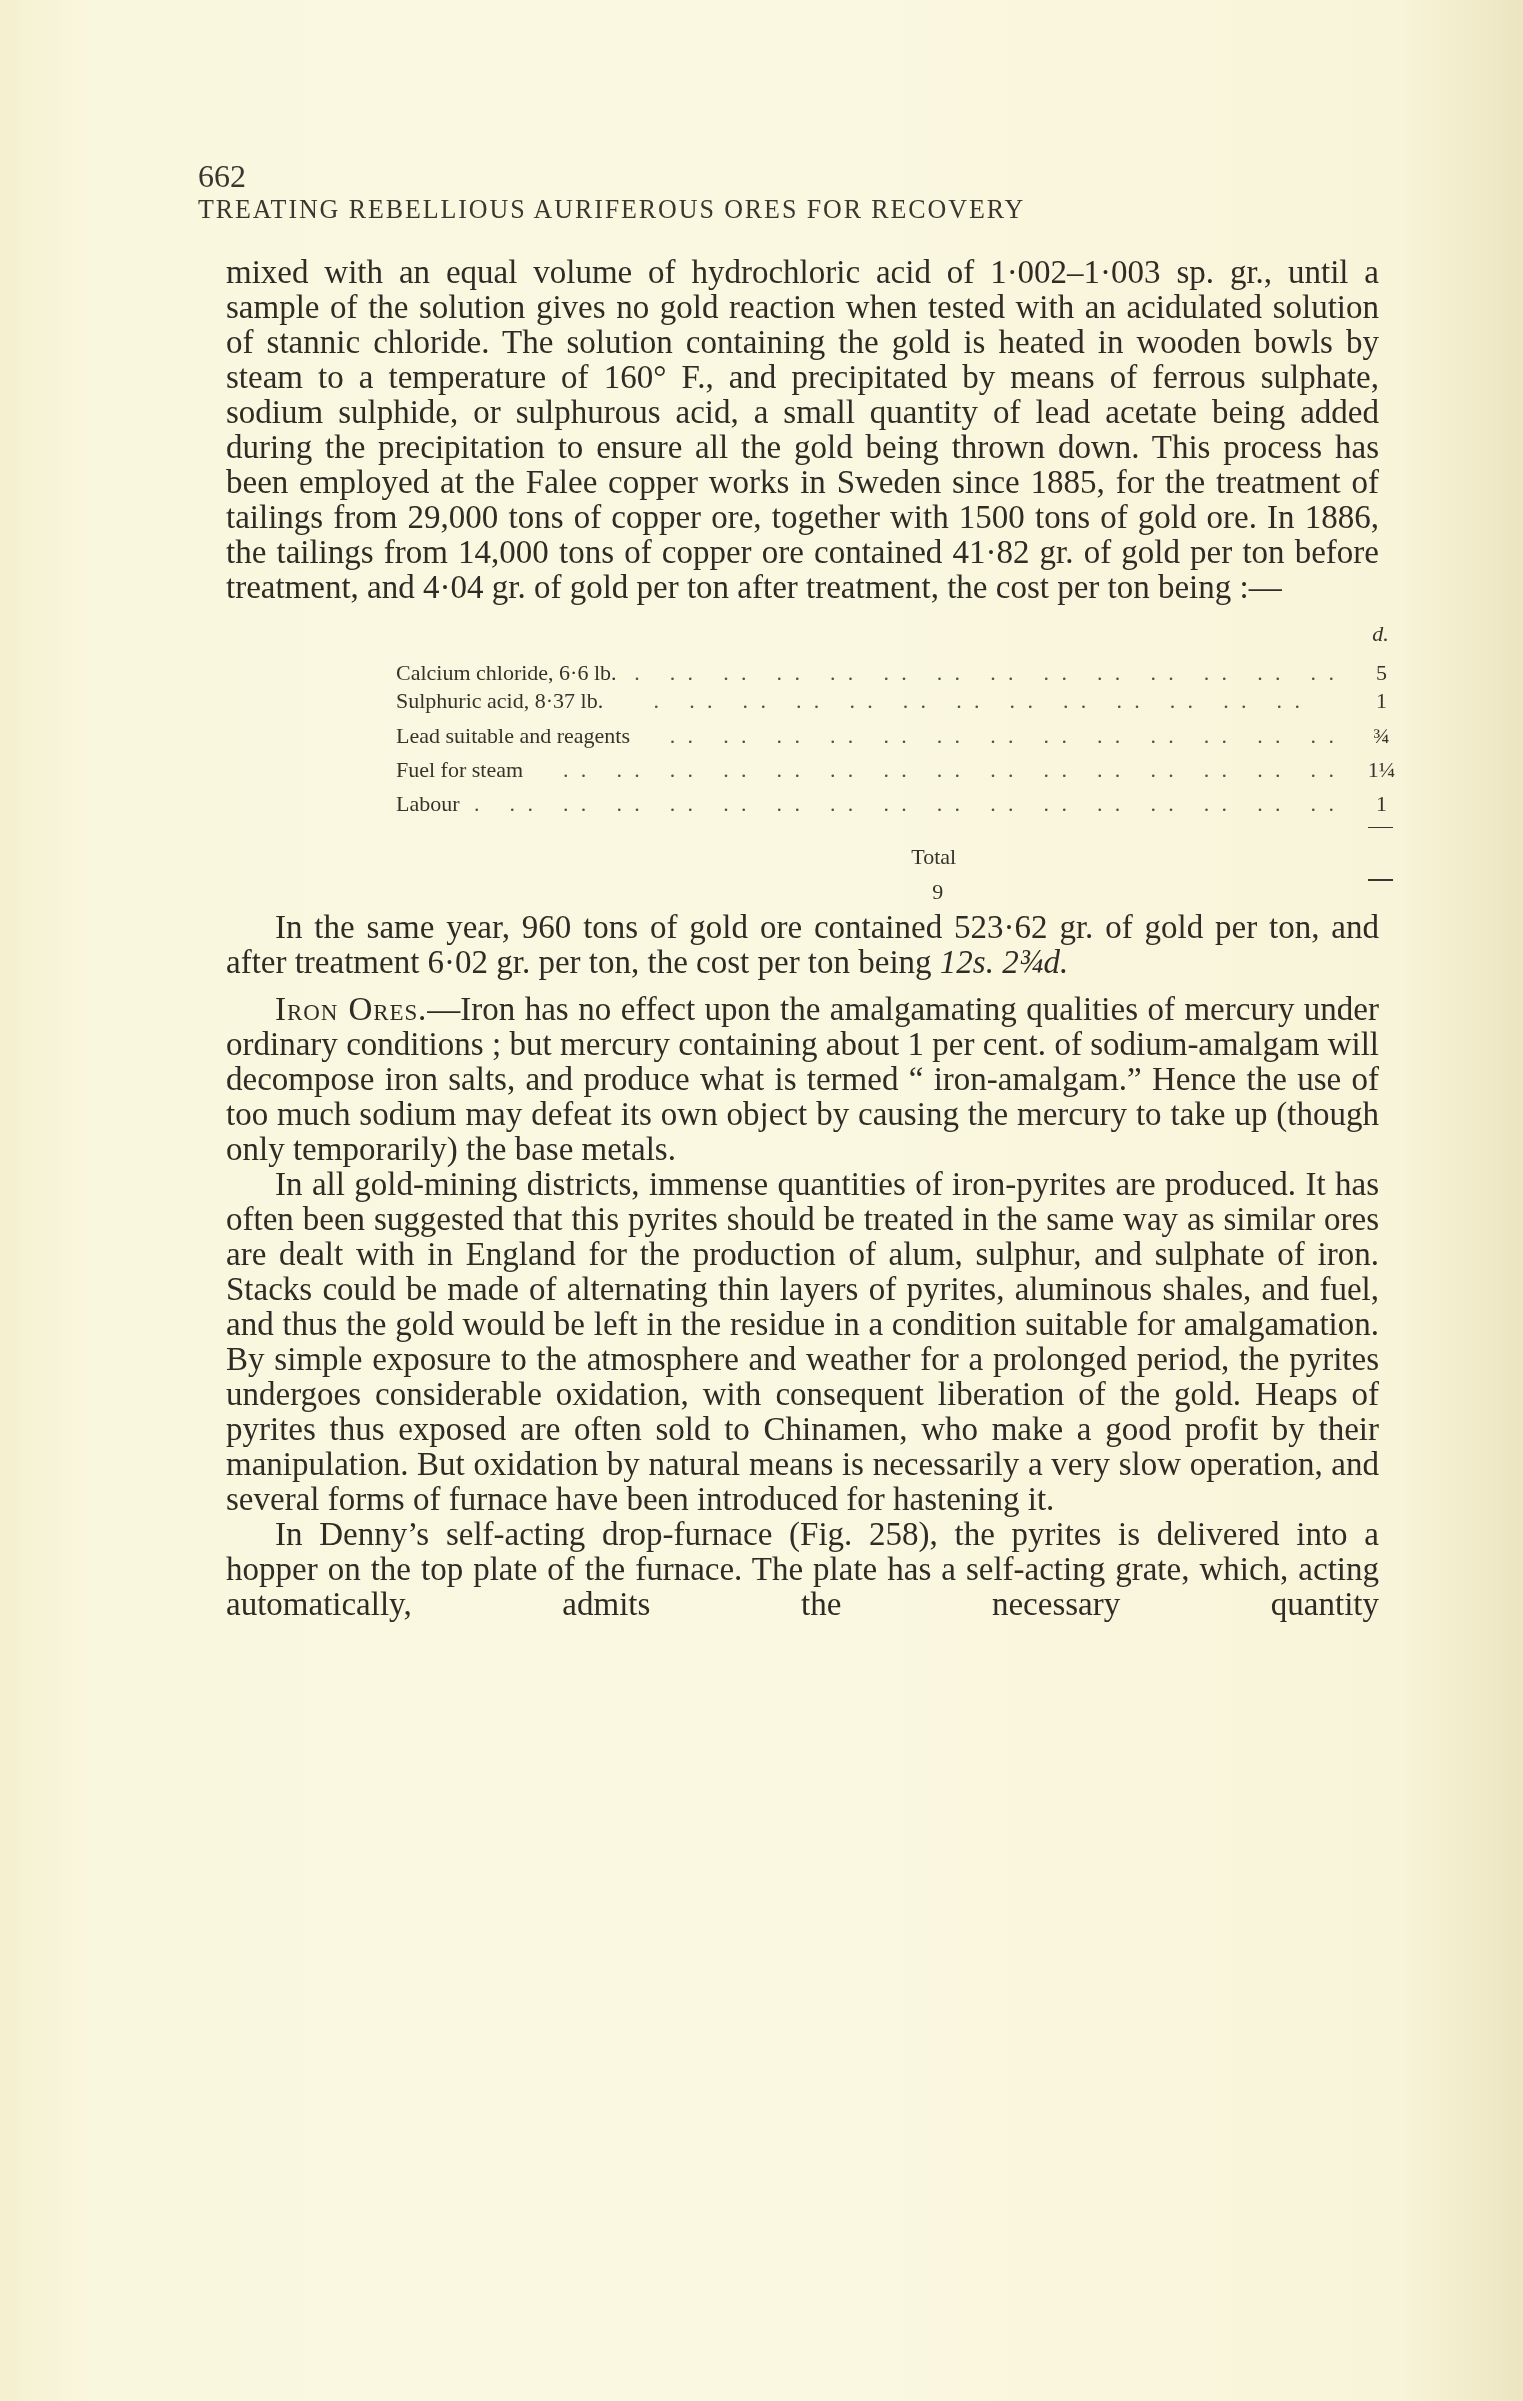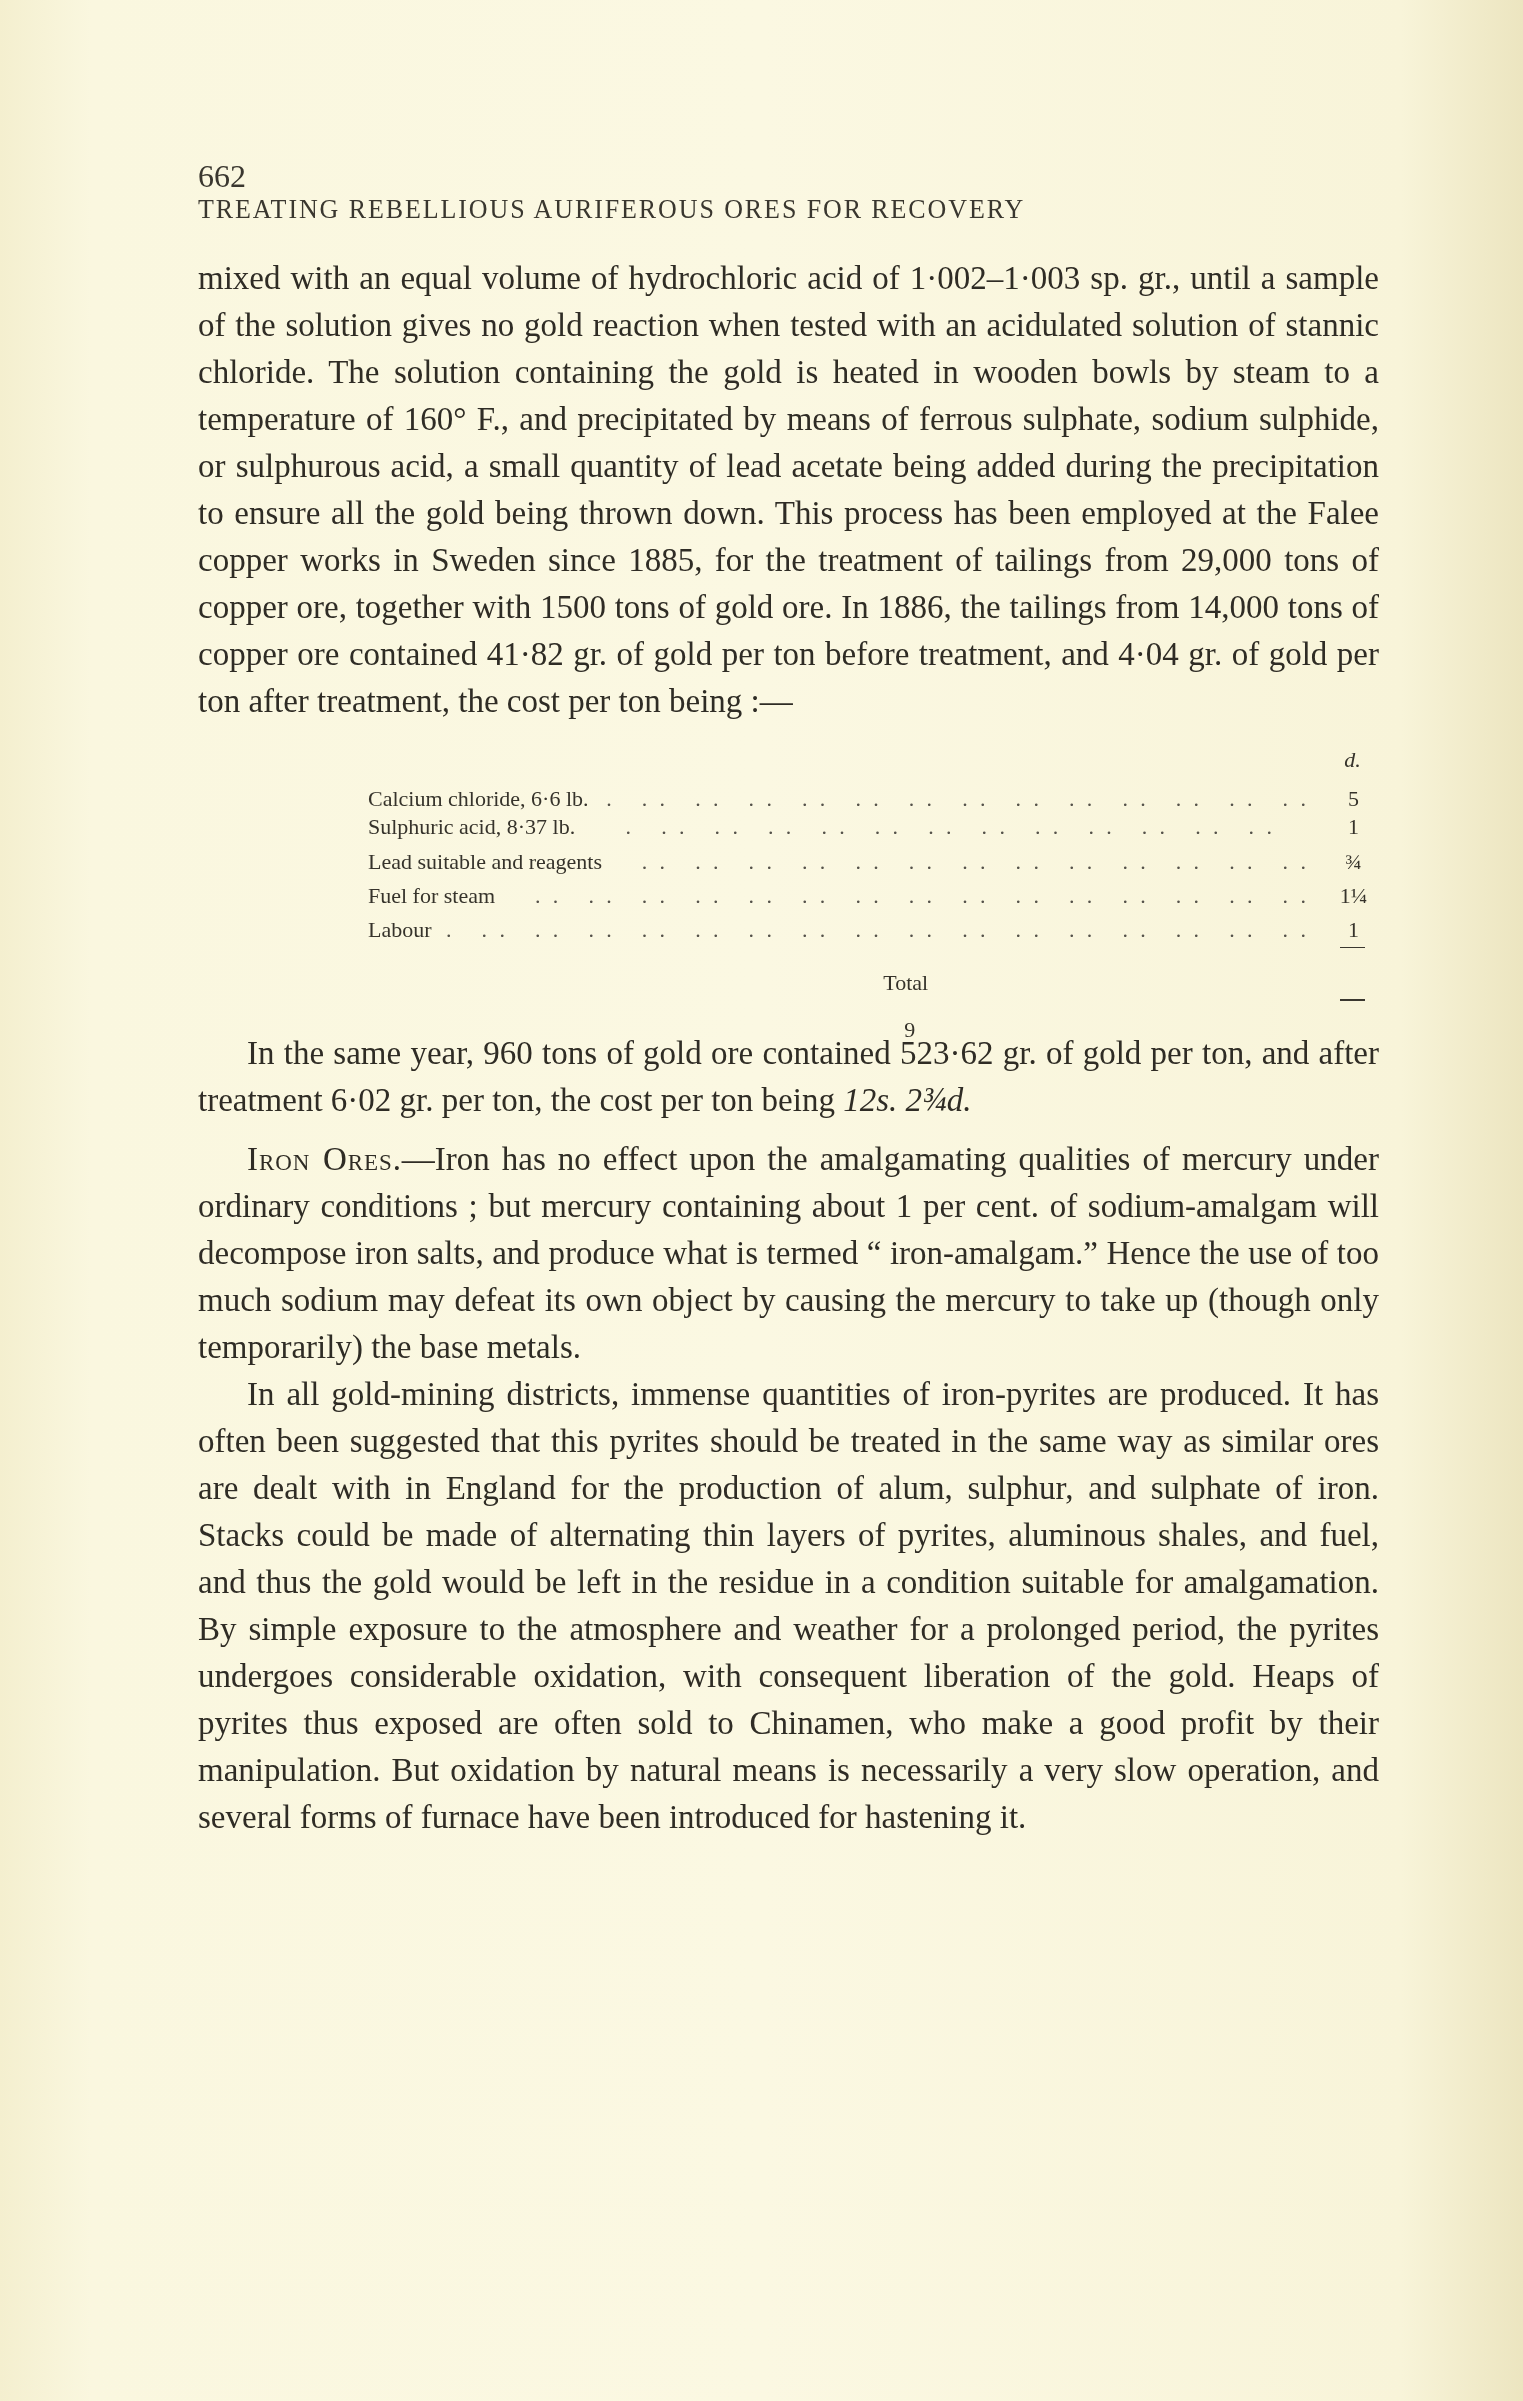--- a/index.html
+++ b/index.html
@@ -38,23 +38,24 @@
   }
   .running-head .title {
     text-transform: uppercase;
     font-size: 26px;
     letter-spacing: 1.9px;
     transform: scaleY(1.05);
   }
   .body-text {
     margin-top: 44px;
     font-size: 33px;
-    line-height: 47px;
+    line-height: 35px;
     text-align: justify;
     color: #2f2c25;
+    margin-left: 28px;
   }
   .body-text p {
     margin: 0;
   }
   .indent {
     text-indent: 49px;
   }
   .sc {
     font-variant: small-caps;
     letter-spacing: 0.9px;
@@ -174,15 +175,16 @@
 
       <div class="rule-short" style="top:272px; border-top-width:2.6px;"></div>
     </div>
 
     <p class="indent"><span>In the same year, 960 tons of gold ore contained 523·62 gr. of gold per ton, and after treatment 6·02 gr. per ton, the cost per ton being</span> <span class="ital">12s. 2¾d.</span></p>
 
     <p class="indent" style="margin-top:11.4px;"><span class="sc">Iron Ores.</span><span>—Iron has no effect upon the amalgamating qualities of mercury under ordinary conditions ; but mercury containing about 1 per cent. of sodium-amalgam will decompose iron salts, and produce what is termed “ iron-amalgam.” Hence the use of too much sodium may defeat its own object by causing the mercury to take up (though only temporarily) the base metals.</span></p>
 
     <p class="indent">In all gold-mining districts, immense quantities of iron-pyrites are produced. It has often been suggested that this pyrites should be treated in the same way as similar ores are dealt with in England for the production of alum, sulphur, and sulphate of iron. Stacks could be made of alternating thin layers of pyrites, aluminous shales, and fuel, and thus the gold would be left in the residue in a condition suitable for amalgamation. By simple exposure to the atmosphere and weather for a prolonged period, the pyrites undergoes considerable oxidation, with consequent liberation of the gold. Heaps of pyrites thus exposed are often sold to Chinamen, who make a good profit by their manipulation. But oxidation by natural means is necessarily a very slow operation, and several forms of furnace have been introduced for hastening it.</p>
 
+    <p class="indent" style="text-align-last: justify;">In Denny’s self-acting drop-furnace (Fig. 258), the pyrites is delivered into a hopper on the top plate of the furnace. The plate has a self-acting grate, which, acting automatically, admits the necessary quantity</p>
   </div>
 </div>
 
 
 </body></html>

